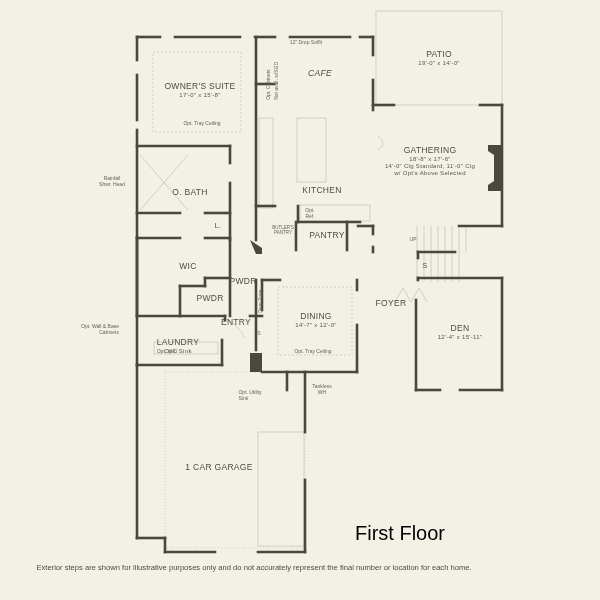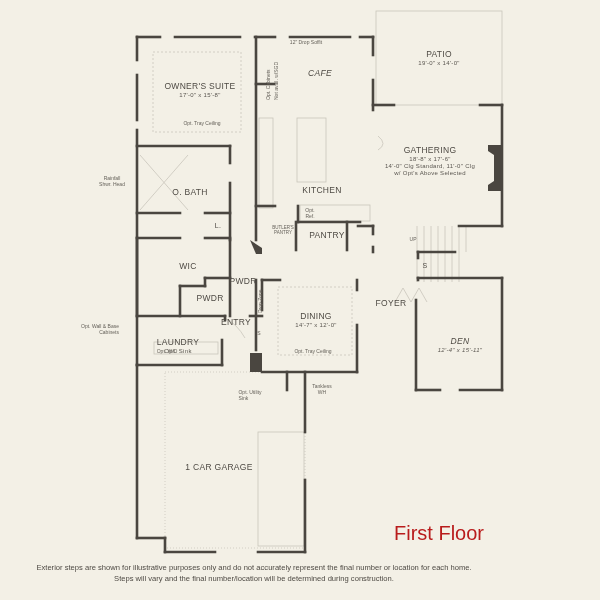--- a/index.html
+++ b/index.html
@@ -4,21 +4,21 @@
 <style>
   html, body { margin:0; padding:0; }
   body { width:600px; height:600px; background:#f3f0e6; position:relative; overflow:hidden;
          font-family:"Liberation Sans", sans-serif; color:#5a5650; }
   svg.plan { position:absolute; left:0; top:0; }
   .lbl { position:absolute; white-space:nowrap; text-align:center; transform:translateX(-50%); line-height:1.15; }
   .room { font-size:8.5px; letter-spacing:0.3px; color:#4e4a44; }
   .dim { font-size:6px; color:#5a5650; display:block; }
   .note { font-size:5px; color:#66625b; }
   .rot { position:absolute; font-size:5px; color:#66625b; transform-origin:left top; white-space:nowrap; }
-  .floor-title { position:absolute; left:355px; top:522px; font-size:20px; color:#b91c1c;margin-left:39px; }
+  .floor-title { position:absolute; left:355px; top:522px; font-size:20px; color:#000000; }
   .disclaimer { position:absolute; left:0; top:563px; width:508px; text-align:center; font-size:7.6px; line-height:10.5px; color:#4e4a44; }
 </style>
 </head>
 <body>
 
 <svg class="plan" width="600" height="560" viewBox="0 0 600 560">
   <g stroke="#c9c5bb" stroke-width="0.8" fill="none">
 
     <rect x="376" y="11" width="126" height="94"></rect>
 
@@ -205,33 +205,32 @@
 </div>
 
 <div class="lbl room" style="left:316px;top:312px;">
   <span>DINING</span>
   <span class="dim">14'-7" x 12'-0"</span>
 </div>
 <div class="lbl note" style="left:313px;top:349px;">Opt. Tray Ceiling</div>
 
 <div class="lbl room" style="left:391px;top:299px;">FOYER</div>
 
-<div class="lbl room" style="left:460px;top:337px;font-style:italic;">
+<div class="lbl room" style="left:460px;top:324px;">
   <span>DEN</span>
   <span class="dim">12'-4" x 15'-11"</span>
 </div>
 
 <div class="lbl room" style="left:219px;top:463px;">1 CAR GARAGE</div>
 <div class="lbl note" style="left:250px;top:390px;text-align:left;">
   <span>Opt. Utility</span><br>
   <span>Sink</span>
 </div>
 <div class="lbl note" style="left:322px;top:384px;">
   <span>Tankless</span><br>
   <span>WH</span>
 </div>
 
 <div class="floor-title">First Floor</div>
 
 <div class="disclaimer">
   <div>Exterior steps are shown for illustrative purposes only and do not accurately represent the final number or location for each home.</div>
-  <div>Steps will vary and the final number/location will be determined during construction.</div>
 </div>
 
 </body></html>

